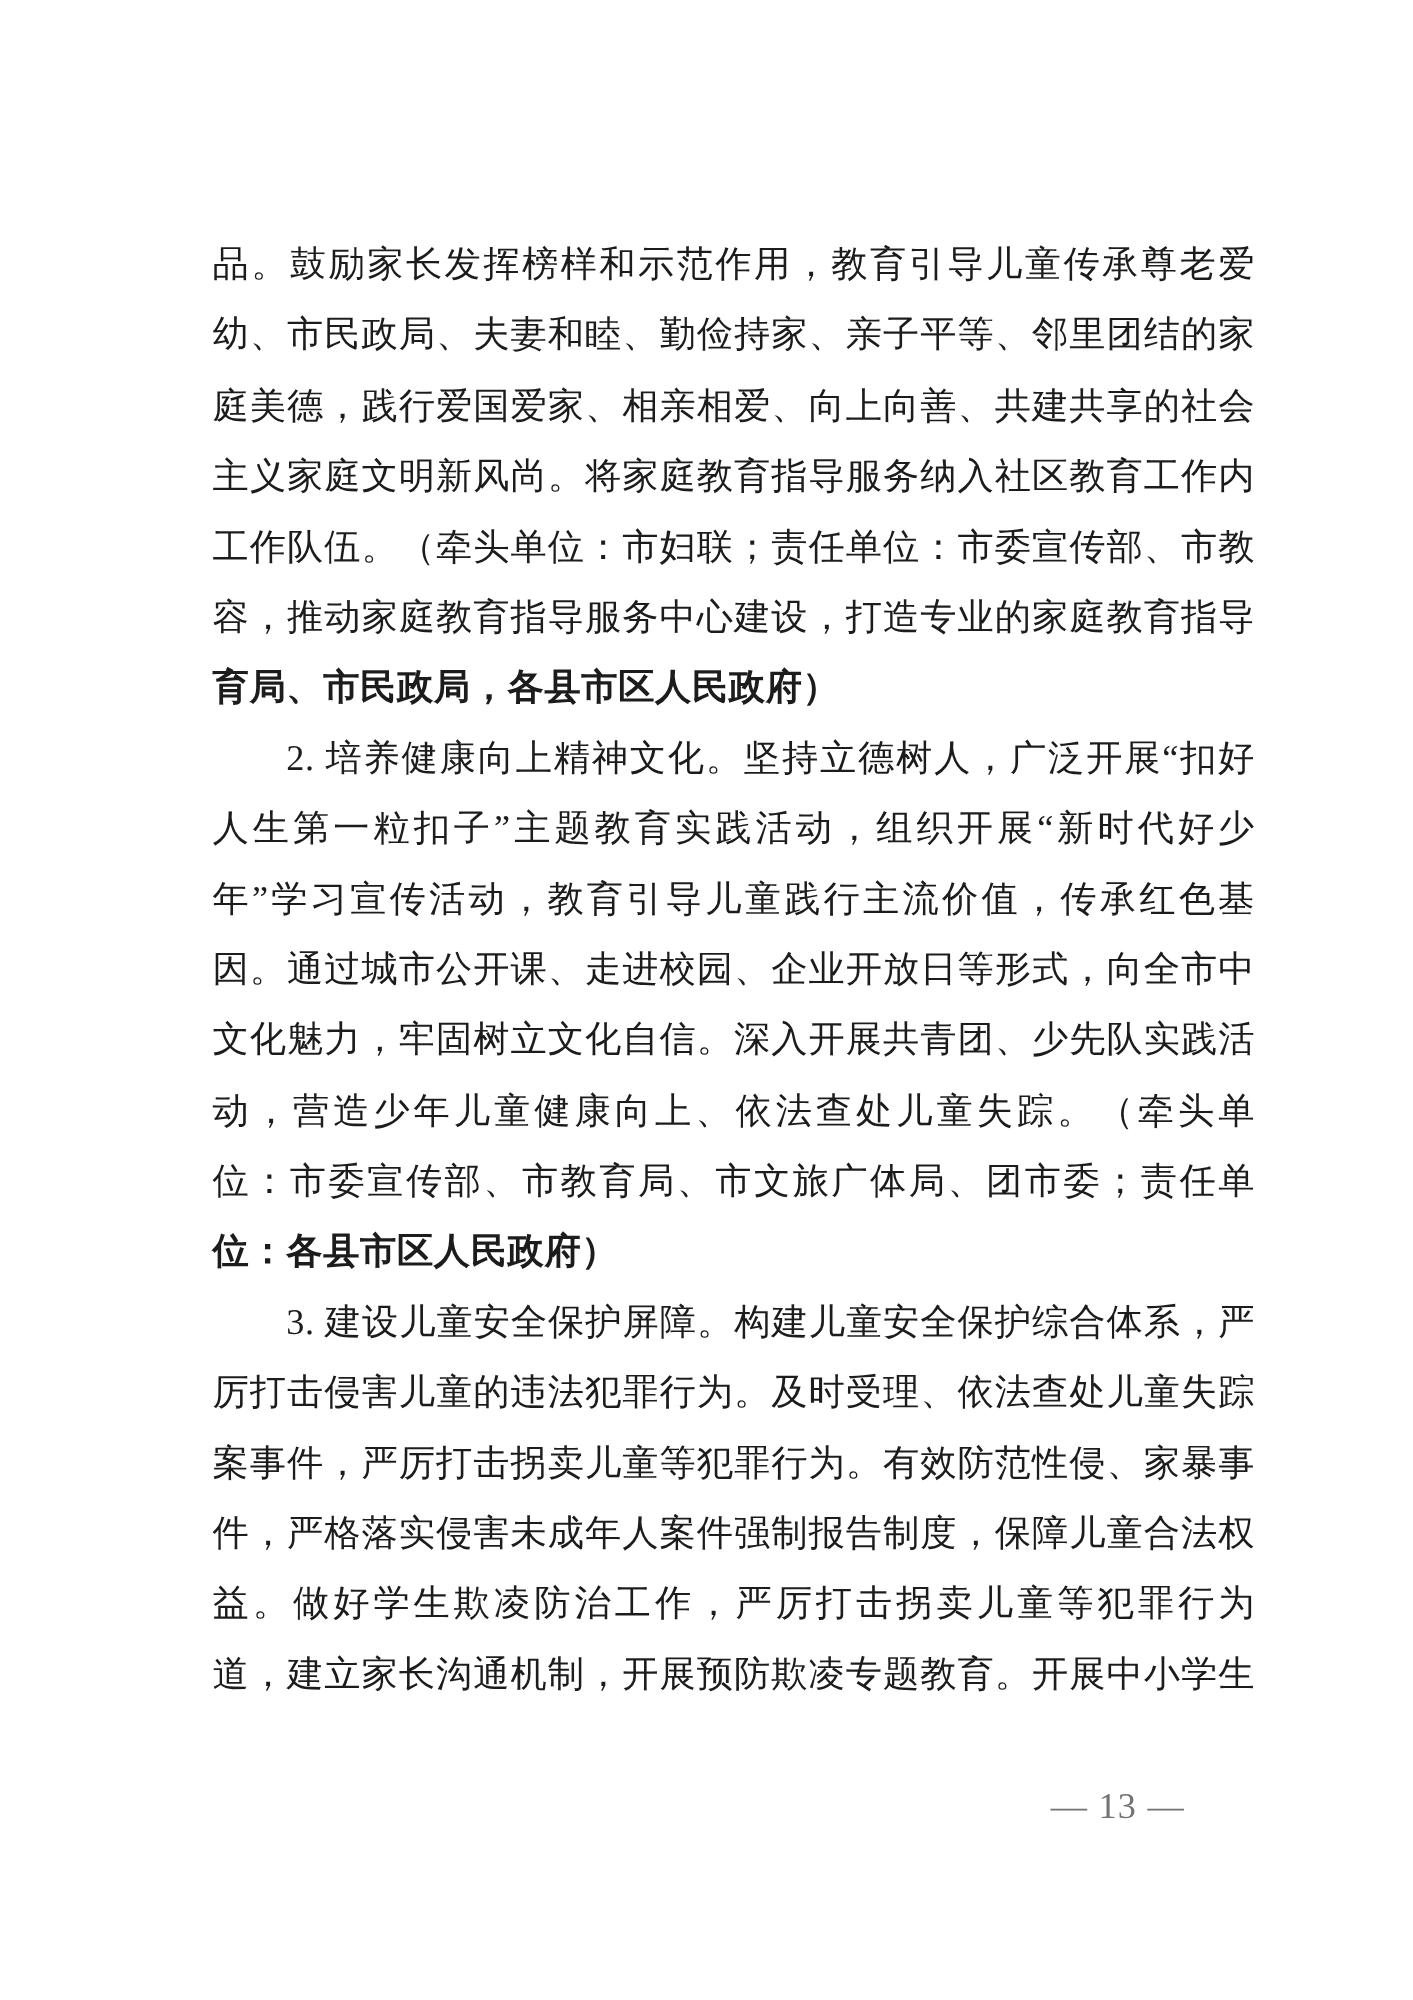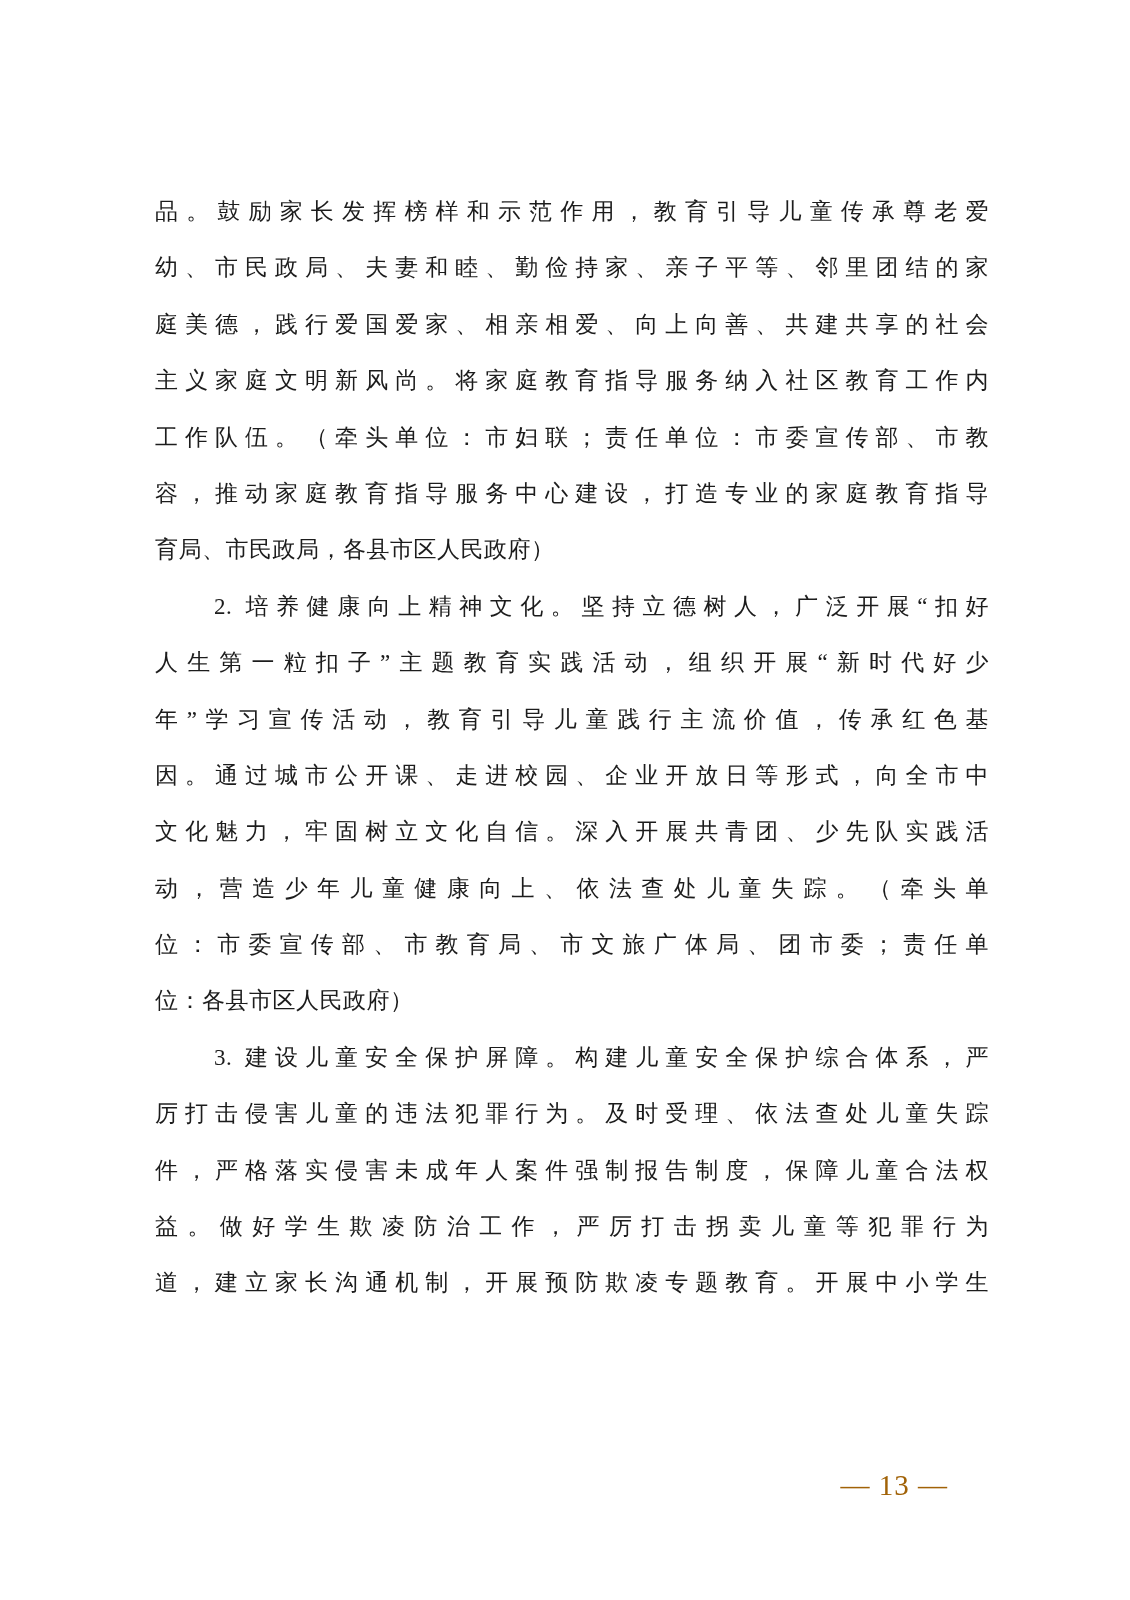--- a/index.html
+++ b/index.html
@@ -11,48 +11,49 @@
     position: relative;
     width: 1130px;
     height: 1600px;
     background: #ffffff;
     overflow: hidden;
     font-family: "Liberation Serif", serif;
     color: #1c1c1c;
   }
   .text-block {
     position: absolute;
-    left: 155px;
+    left: 170px;
     top: 184px;
     width: 834px;
-    font-size: 23px;
+    font-size: 29px;
   }
   .line {
     height: 56.4px;
     line-height: 56.4px;
     white-space: nowrap;
     text-align: justify;
     text-align-last: justify;
     letter-spacing: 0.5px;
   }
   .line.plain {
     text-align: center;
     text-align-last: left;
+    font-weight: bold;
   }
   .line.indent {
     text-indent: 59px;
   }
   .page-number {
     position: absolute;
-    top: 1468px;
+    top: 1428px;
     right: 182px;
     font-size: 29px;
     line-height: 34px;
     letter-spacing: 1px;
-    color: #a16207;
+    color: #737373;
   }
 </style>
 </head>
 <body>
 
 <div class="page">
 
   <div class="text-block">
     <div class="line">品。鼓励家长发挥榜样和示范作用，教育引导儿童传承尊老爱</div>
     <div class="line">幼、市民政局、夫妻和睦、勤俭持家、亲子平等、邻里团结的家</div>
@@ -64,20 +65,21 @@
     <div class="line indent">2. 培养健康向上精神文化。坚持立德树人，广泛开展“扣好</div>
     <div class="line">人生第一粒扣子”主题教育实践活动，组织开展“新时代好少</div>
     <div class="line">年”学习宣传活动，教育引导儿童践行主流价值，传承红色基</div>
     <div class="line">因。通过城市公开课、走进校园、企业开放日等形式，向全市中</div>
     <div class="line">文化魅力，牢固树立文化自信。深入开展共青团、少先队实践活</div>
     <div class="line">动，营造少年儿童健康向上、依法查处儿童失踪。（牵头单</div>
     <div class="line">位：市委宣传部、市教育局、市文旅广体局、团市委；责任单</div>
     <div class="line plain">位：各县市区人民政府）</div>
     <div class="line indent">3. 建设儿童安全保护屏障。构建儿童安全保护综合体系，严</div>
     <div class="line">厉打击侵害儿童的违法犯罪行为。及时受理、依法查处儿童失踪</div>
+    <div class="line">案事件，严厉打击拐卖儿童等犯罪行为。有效防范性侵、家暴事</div>
     <div class="line">件，严格落实侵害未成年人案件强制报告制度，保障儿童合法权</div>
     <div class="line">益。做好学生欺凌防治工作，严厉打击拐卖儿童等犯罪行为</div>
     <div class="line">道，建立家长沟通机制，开展预防欺凌专题教育。开展中小学生</div>
   </div>
 
   <div class="page-number">— 13 —</div>
 
 </div>
 
 </body></html>

